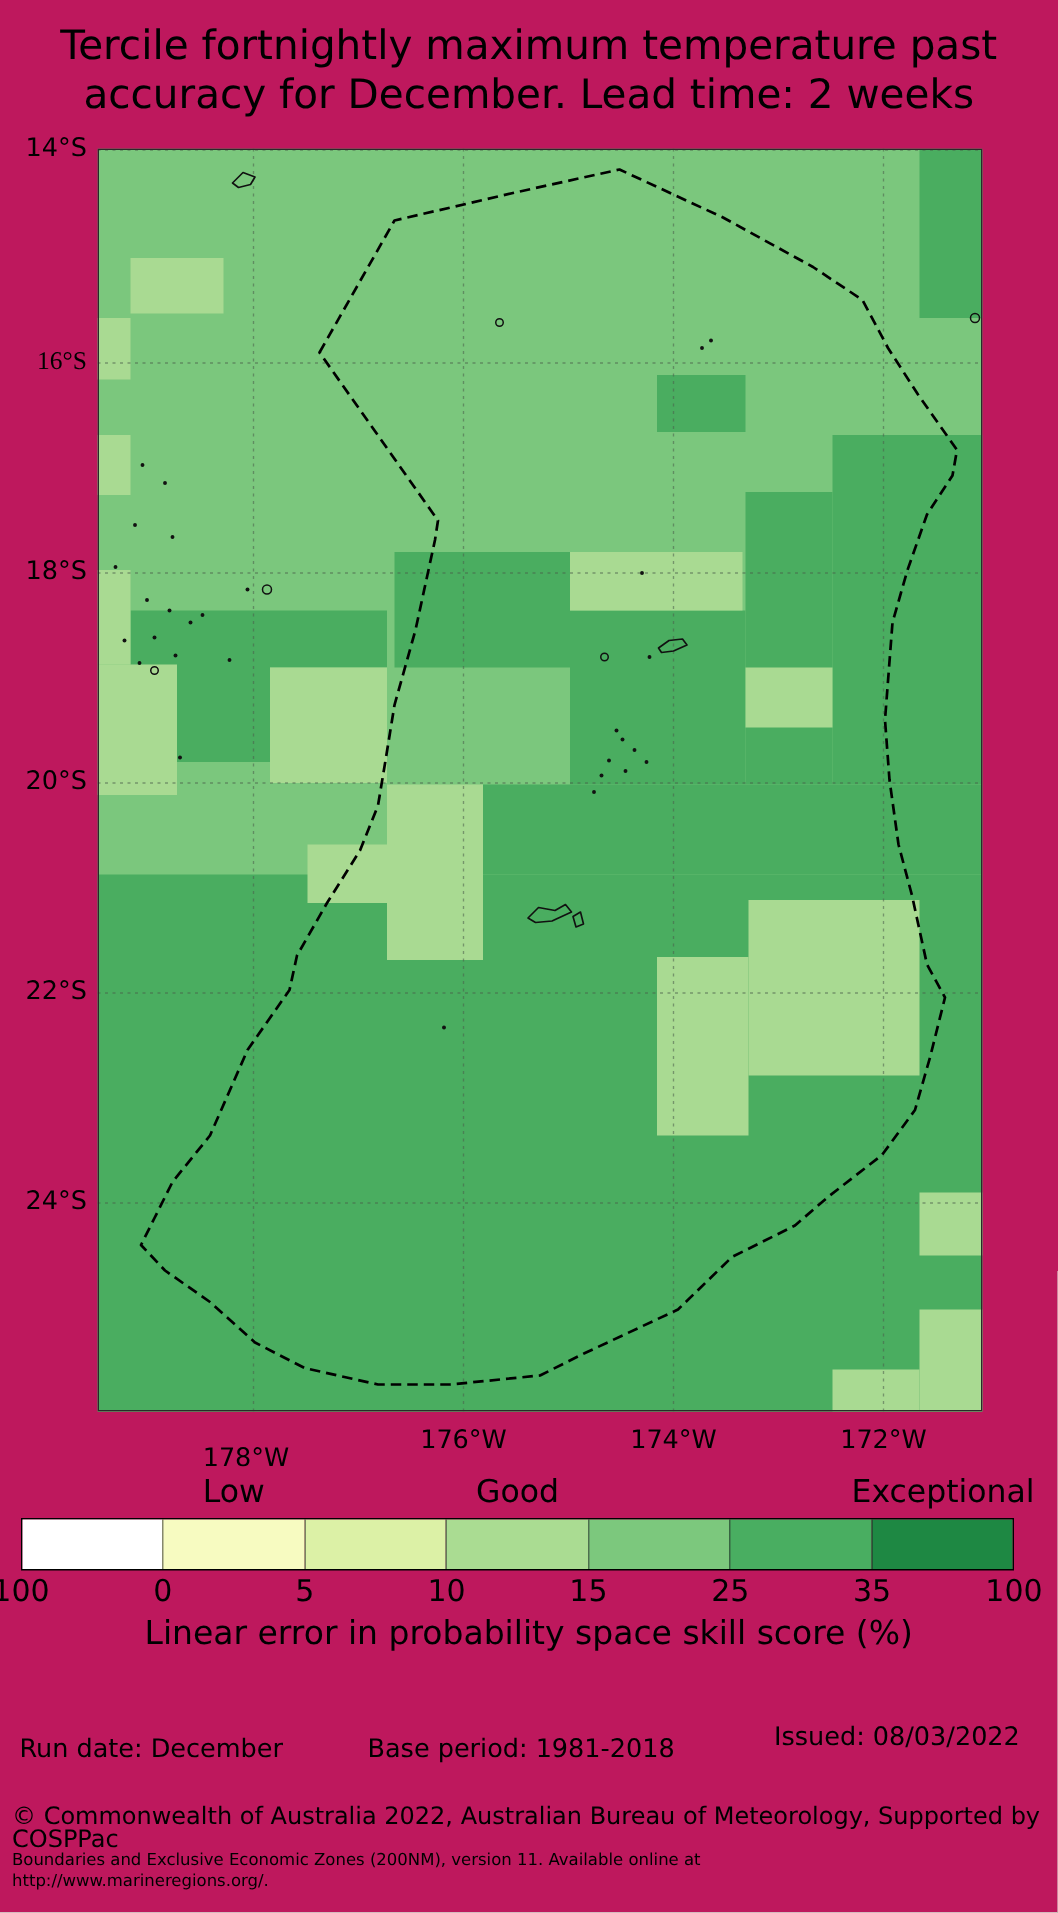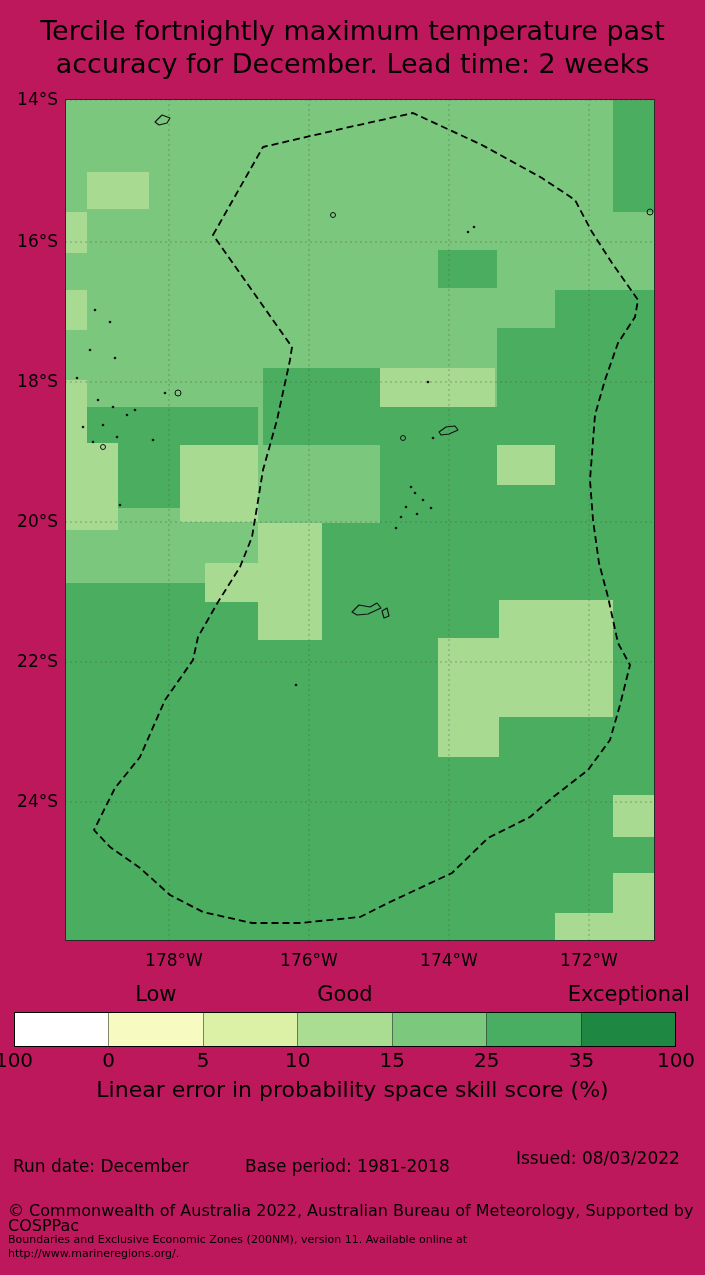--- a/index.html
+++ b/index.html
@@ -152,22 +152,22 @@
   <div class="base-period">Base period: 1981-2018</div>
   <div class="issued">Issued: 08/03/2022</div>
 
   <div class="copyright">
     <div class="c0">© Commonwealth of Australia 2022, Australian Bureau of Meteorology, Supported by COSPPac</div>
     <div>Boundaries and Exclusive Economic Zones (200NM), version 11. Available online at</div>
     <div>http://www.marineregions.org/.</div>
   </div>
 
 <div class="lat" style="top: 89px;">14°S</div>
-    <div class="lat" style="top: 231px;">16°S</div>
+    <div class="lat" style="top: 231px; font-family: Liberation Serif, serif;">16°S</div>
     <div class="lat" style="top: 371px;">18°S</div>
     <div class="lat" style="top: 511px;">20°S</div>
     <div class="lat" style="top: 651px;">22°S</div>
     <div class="lat" style="top: 791px;">24°S</div>
-    <div class="lon" style="left: 132px;">178°W</div>
+    <div class="lon" style="left: 122px; margin-top: 12px;">178°W</div>
     <div class="lon" style="left: 267px;">176°W</div>
     <div class="lon" style="left: 407px;">174°W</div>
     <div class="lon" style="left: 547px;">172°W</div>
   </div>
 
 </body></html>

